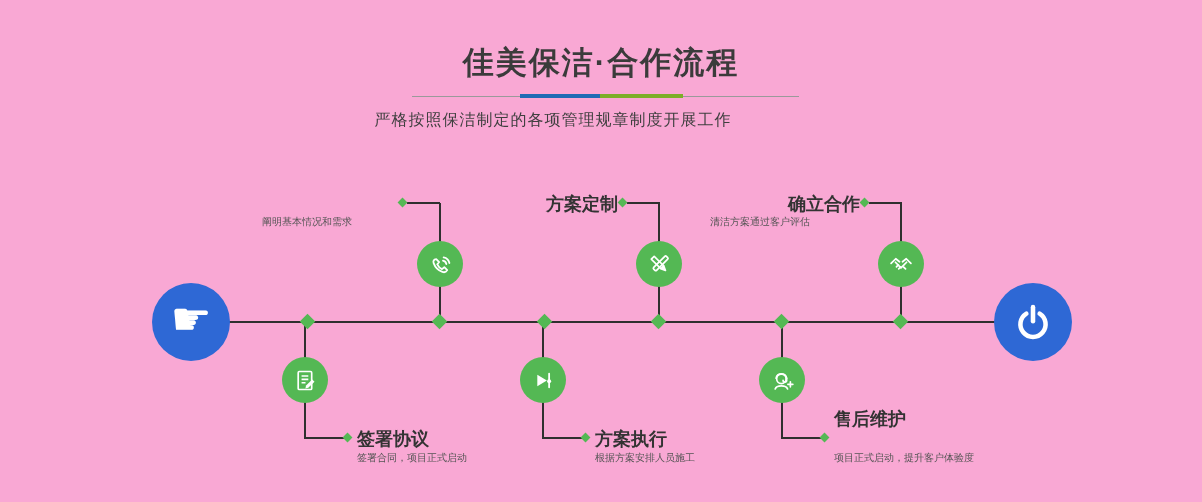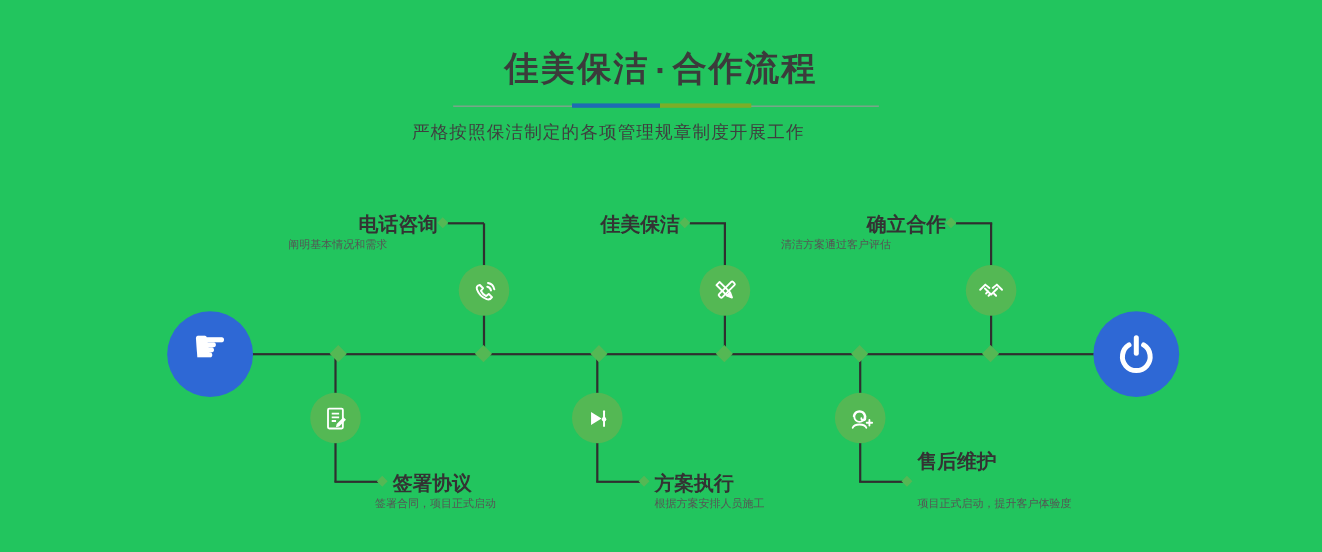--- a/index.html
+++ b/index.html
@@ -1,18 +1,18 @@
 <!DOCTYPE html>
 <html><head>
 <meta charset="utf-8">
 <style>
   html,body{margin:0;padding:0;background:#fff;}
   #canvas{
-    position:relative;width:1202px;height:502px;background:#22c55e;overflow:hidden;
-    font-family:Liberation Mono, monospace;color:#333;
+    position:relative;width:1202px;height:502px;background:#f9a8d4;overflow:hidden;
+    font-family:Liberation Sans, sans-serif;color:#333;
   }
   
   .page-title{
     position:absolute;left:0;top:42px;width:1202px;text-align:center;
     font-size:31px;font-weight:bold;color:#3b3b3b;letter-spacing:2px;
   }
   .divider-base{position:absolute;left:412px;top:96px;width:387px;height:1px;background:#9a9a9a;}
   .divider-blue{position:absolute;left:520px;top:94px;width:80px;height:4px;}
   .divider-green{position:absolute;left:600px;top:94px;width:83px;height:4px;}
   .page-subtitle{
@@ -92,35 +92,34 @@
 
   <div class="circle circle-blue" style="left:994px;top:283px;">
     <span>
       <svg width="42" height="42" viewBox="0 0 24 24">
         <path d="M8.2 7.2 a7.2 7.2 0 1 0 7.6 0" fill="none" stroke="#fff" stroke-width="2.6" stroke-linecap="round"></path>
         <line x1="12" y1="3.5" x2="12" y2="11.5" stroke="#fff" stroke-width="2.6" stroke-linecap="round"></line>
       </svg>
     </span>
   </div>
 
-  <div class="step-title r" style="left:288px;top:192px;">电话咨询</div>
   <div class="step-desc" style="left:262px;top:215px;">阐明基本情况和需求</div>
   <div class="circle circle-green" style="left:417px;top:241px;">
     <span>
       <svg width="27" height="27" viewBox="0 0 24 24">
         <g fill="none" stroke="#fff" stroke-width="1.6" stroke-linecap="round" stroke-linejoin="round">
           <path d="M8.2 7.2 l2.6 2.6 -1.7 2.1 c.9 1.9 2.3 3.3 4.2 4.2 l2.1-1.7 2.6 2.6 c-1 1.6-2.6 2.2-4.3 1.6 -3.6-1.3-6.5-4.2-7.8-7.8 -.6-1.7 0-3.3 2.3-3.6z"></path>
           <path d="M14.2 8.6 c1.5.3 2.7 1.5 3 3"></path>
           <path d="M14.8 5.6 c2.6.5 4.6 2.5 5.1 5.1"></path>
         </g>
       </svg>
     </span>
   </div>
 
-  <div class="step-title r" style="left:508px;top:192px;">佳美保洁</div>
+  <div class="step-title r" style="left:508px;top:192px;">方案定制</div>
   <div class="circle circle-green" style="left:636px;top:241px;">
     <span>
       <svg width="27" height="27" viewBox="0 0 24 24">
         <g fill="none" stroke="#fff" stroke-width="1.5" stroke-linejoin="round">
           <g transform="rotate(45 12 12)">
             <rect x="10.2" y="2.5" width="3.6" height="16" rx="1"></rect>
           </g>
           <g transform="rotate(-45 12 12)">
             <rect x="10.2" y="3.5" width="3.6" height="12"></rect>
             <path d="M10.2 15.5 L12 19.5 L13.8 15.5" fill="#fff"></path>
@@ -152,21 +151,21 @@
       <svg width="27" height="27" viewBox="0 0 24 24">
         <g fill="none" stroke="#fff" stroke-width="1.5" stroke-linejoin="round">
           <rect x="5.5" y="4" width="12" height="16" rx="1"></rect>
           <path d="M8.5 8 h6 M8.5 11 h6 M8.5 14 h3.5"></path>
           <path d="M12.5 16.5 l5.5-5.5 2 2 -5.5 5.5 -2.6.6z" fill="#fff" stroke="none"></path>
         </g>
       </svg>
     </span>
   </div>
   <div class="step-title" style="left:357px;top:427px;">签署协议</div>
-  <div class="step-desc" style="left:341px;top:451px;">签署合同，项目正式启动</div>
+  <div class="step-desc" style="left:357px;top:451px;">签署合同，项目正式启动</div>
 
   <div class="circle circle-green" style="left:520px;top:357px;">
     <span>
       <svg width="27" height="27" viewBox="0 0 24 24">
         <path d="M6.5 6.8 L15 12 L6.5 17.2z" fill="#fff"></path>
         <line x1="17" y1="6" x2="17" y2="18" stroke="#fff" stroke-width="1.6" stroke-linecap="round"></line>
         <circle cx="17" cy="12.6" r="1.8" fill="#fff"></circle>
       </svg>
     </span>
   </div>

